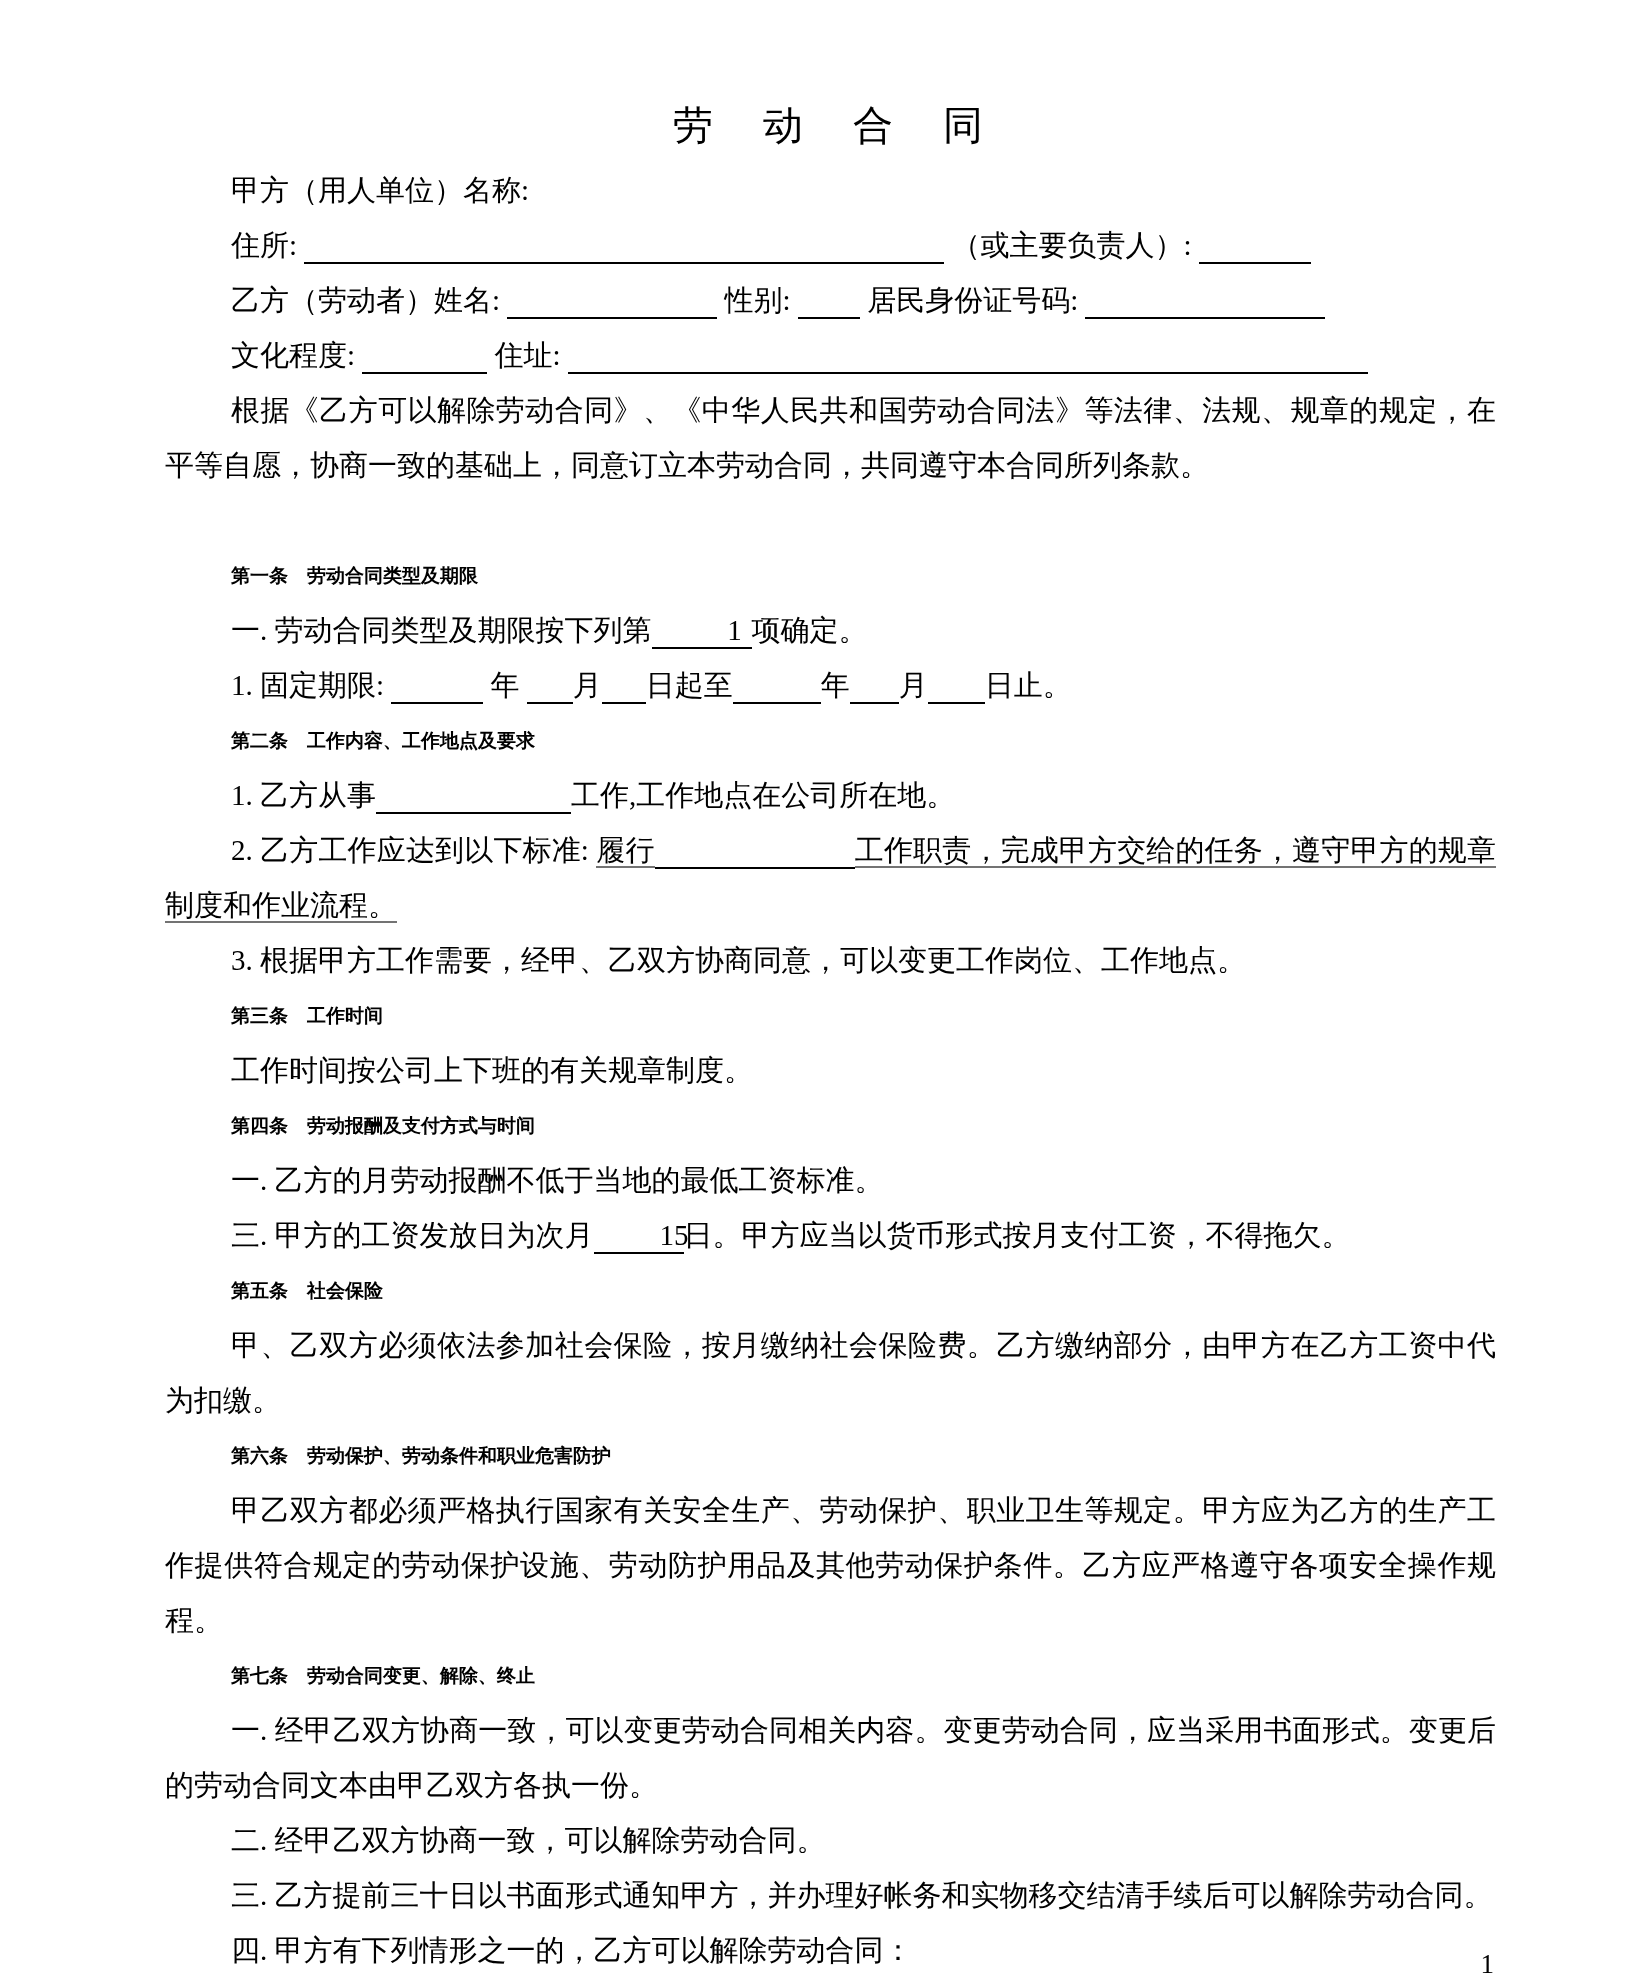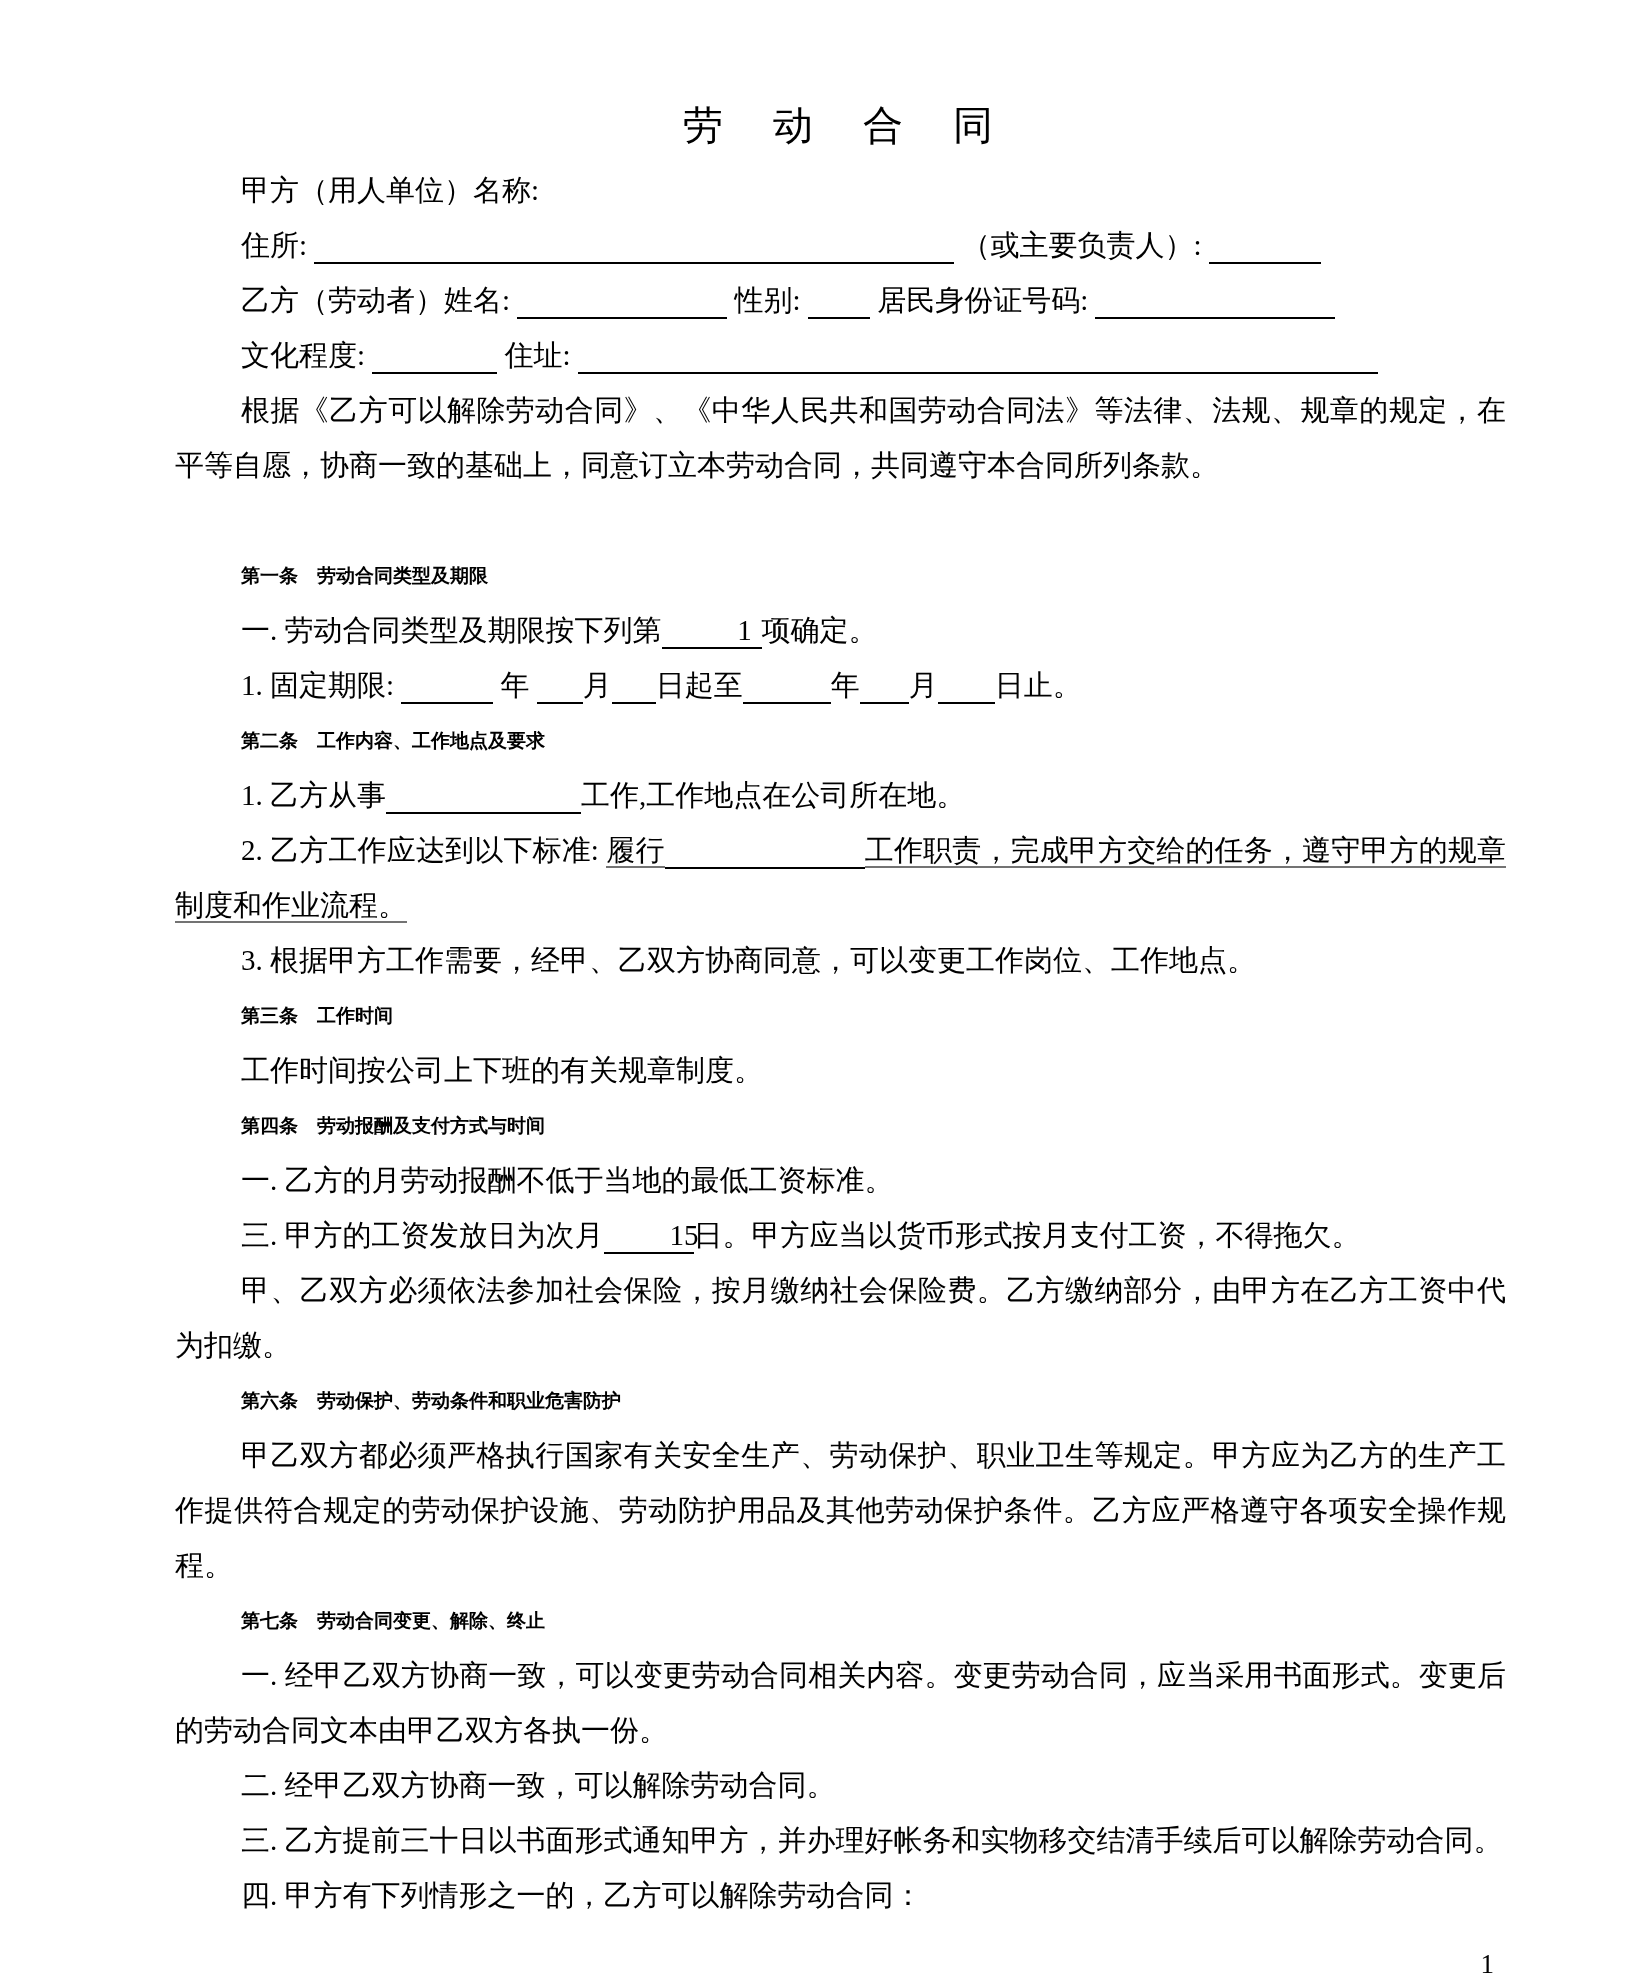--- a/index.html
+++ b/index.html
@@ -3,21 +3,21 @@
 <meta charset="utf-8">
 <style>
   html,body { margin:0; padding:0; }
   body {
     width:1632px; height:1984px;
     background:#ffffff; color:#000;
     font-family:"Liberation Serif", serif;
     position:relative; overflow:hidden;
   }
   .content {
-    position:absolute; left:175px; top:88px; width:1331px;
+    position:absolute; left:165px; top:88px; width:1331px;
   }
   .doc-title {
     font-size:40px; font-weight:normal; text-align:center;
     line-height:75px; margin:0; letter-spacing:5px;
     font-family:"Liberation Serif", serif;
   }
   p { font-size:29px; line-height:55px; margin:0; }
   h2 {
     font-size:19px; line-height:55px; margin:0; font-weight:bold;
     font-family:Liberation Sans, sans-serif; text-indent:66px;
@@ -95,20 +95,21 @@
   <p class="ind">3. 根据甲方工作需要，经甲、乙双方协商同意，可以变更工作岗位、工作地点。</p>
 
   <h2>第三条　工作时间</h2>
   <p class="ind">工作时间按公司上下班的有关规章制度。</p>
 
   <h2>第四条　劳动报酬及支付方式与时间</h2>
   <p class="ind">一. 乙方的月劳动报酬不低于当地的最低工资标准。</p>
 
   <p class="ind"><span>三. 甲方的工资发放日为次月</span><span class="blank" style="width:90px">15</span><span>日。甲方应当以货币形式按月支付工资，不得拖欠。</span></p>
 
+  <h2>第五条　社会保险</h2>
   <p class="ind j">甲、乙双方必须依法参加社会保险，按月缴纳社会保险费。乙方缴纳部分，由甲方在乙方工资中代为扣缴。</p>
 
   <h2>第六条　劳动保护、劳动条件和职业危害防护</h2>
   <p class="ind j">甲乙双方都必须严格执行国家有关安全生产、劳动保护、职业卫生等规定。甲方应为乙方的生产工作提供符合规定的劳动保护设施、劳动防护用品及其他劳动保护条件。乙方应严格遵守各项安全操作规程。</p>
 
   <h2>第七条　劳动合同变更、解除、终止</h2>
   <p class="ind j">一. 经甲乙双方协商一致，可以变更劳动合同相关内容。变更劳动合同，应当采用书面形式。变更后的劳动合同文本由甲乙双方各执一份。</p>
   <p class="ind">二. 经甲乙双方协商一致，可以解除劳动合同。</p>
   <p class="ind">三. 乙方提前三十日以书面形式通知甲方，并办理好帐务和实物移交结清手续后可以解除劳动合同。</p>
   <p class="ind">四. 甲方有下列情形之一的，乙方可以解除劳动合同：</p>

